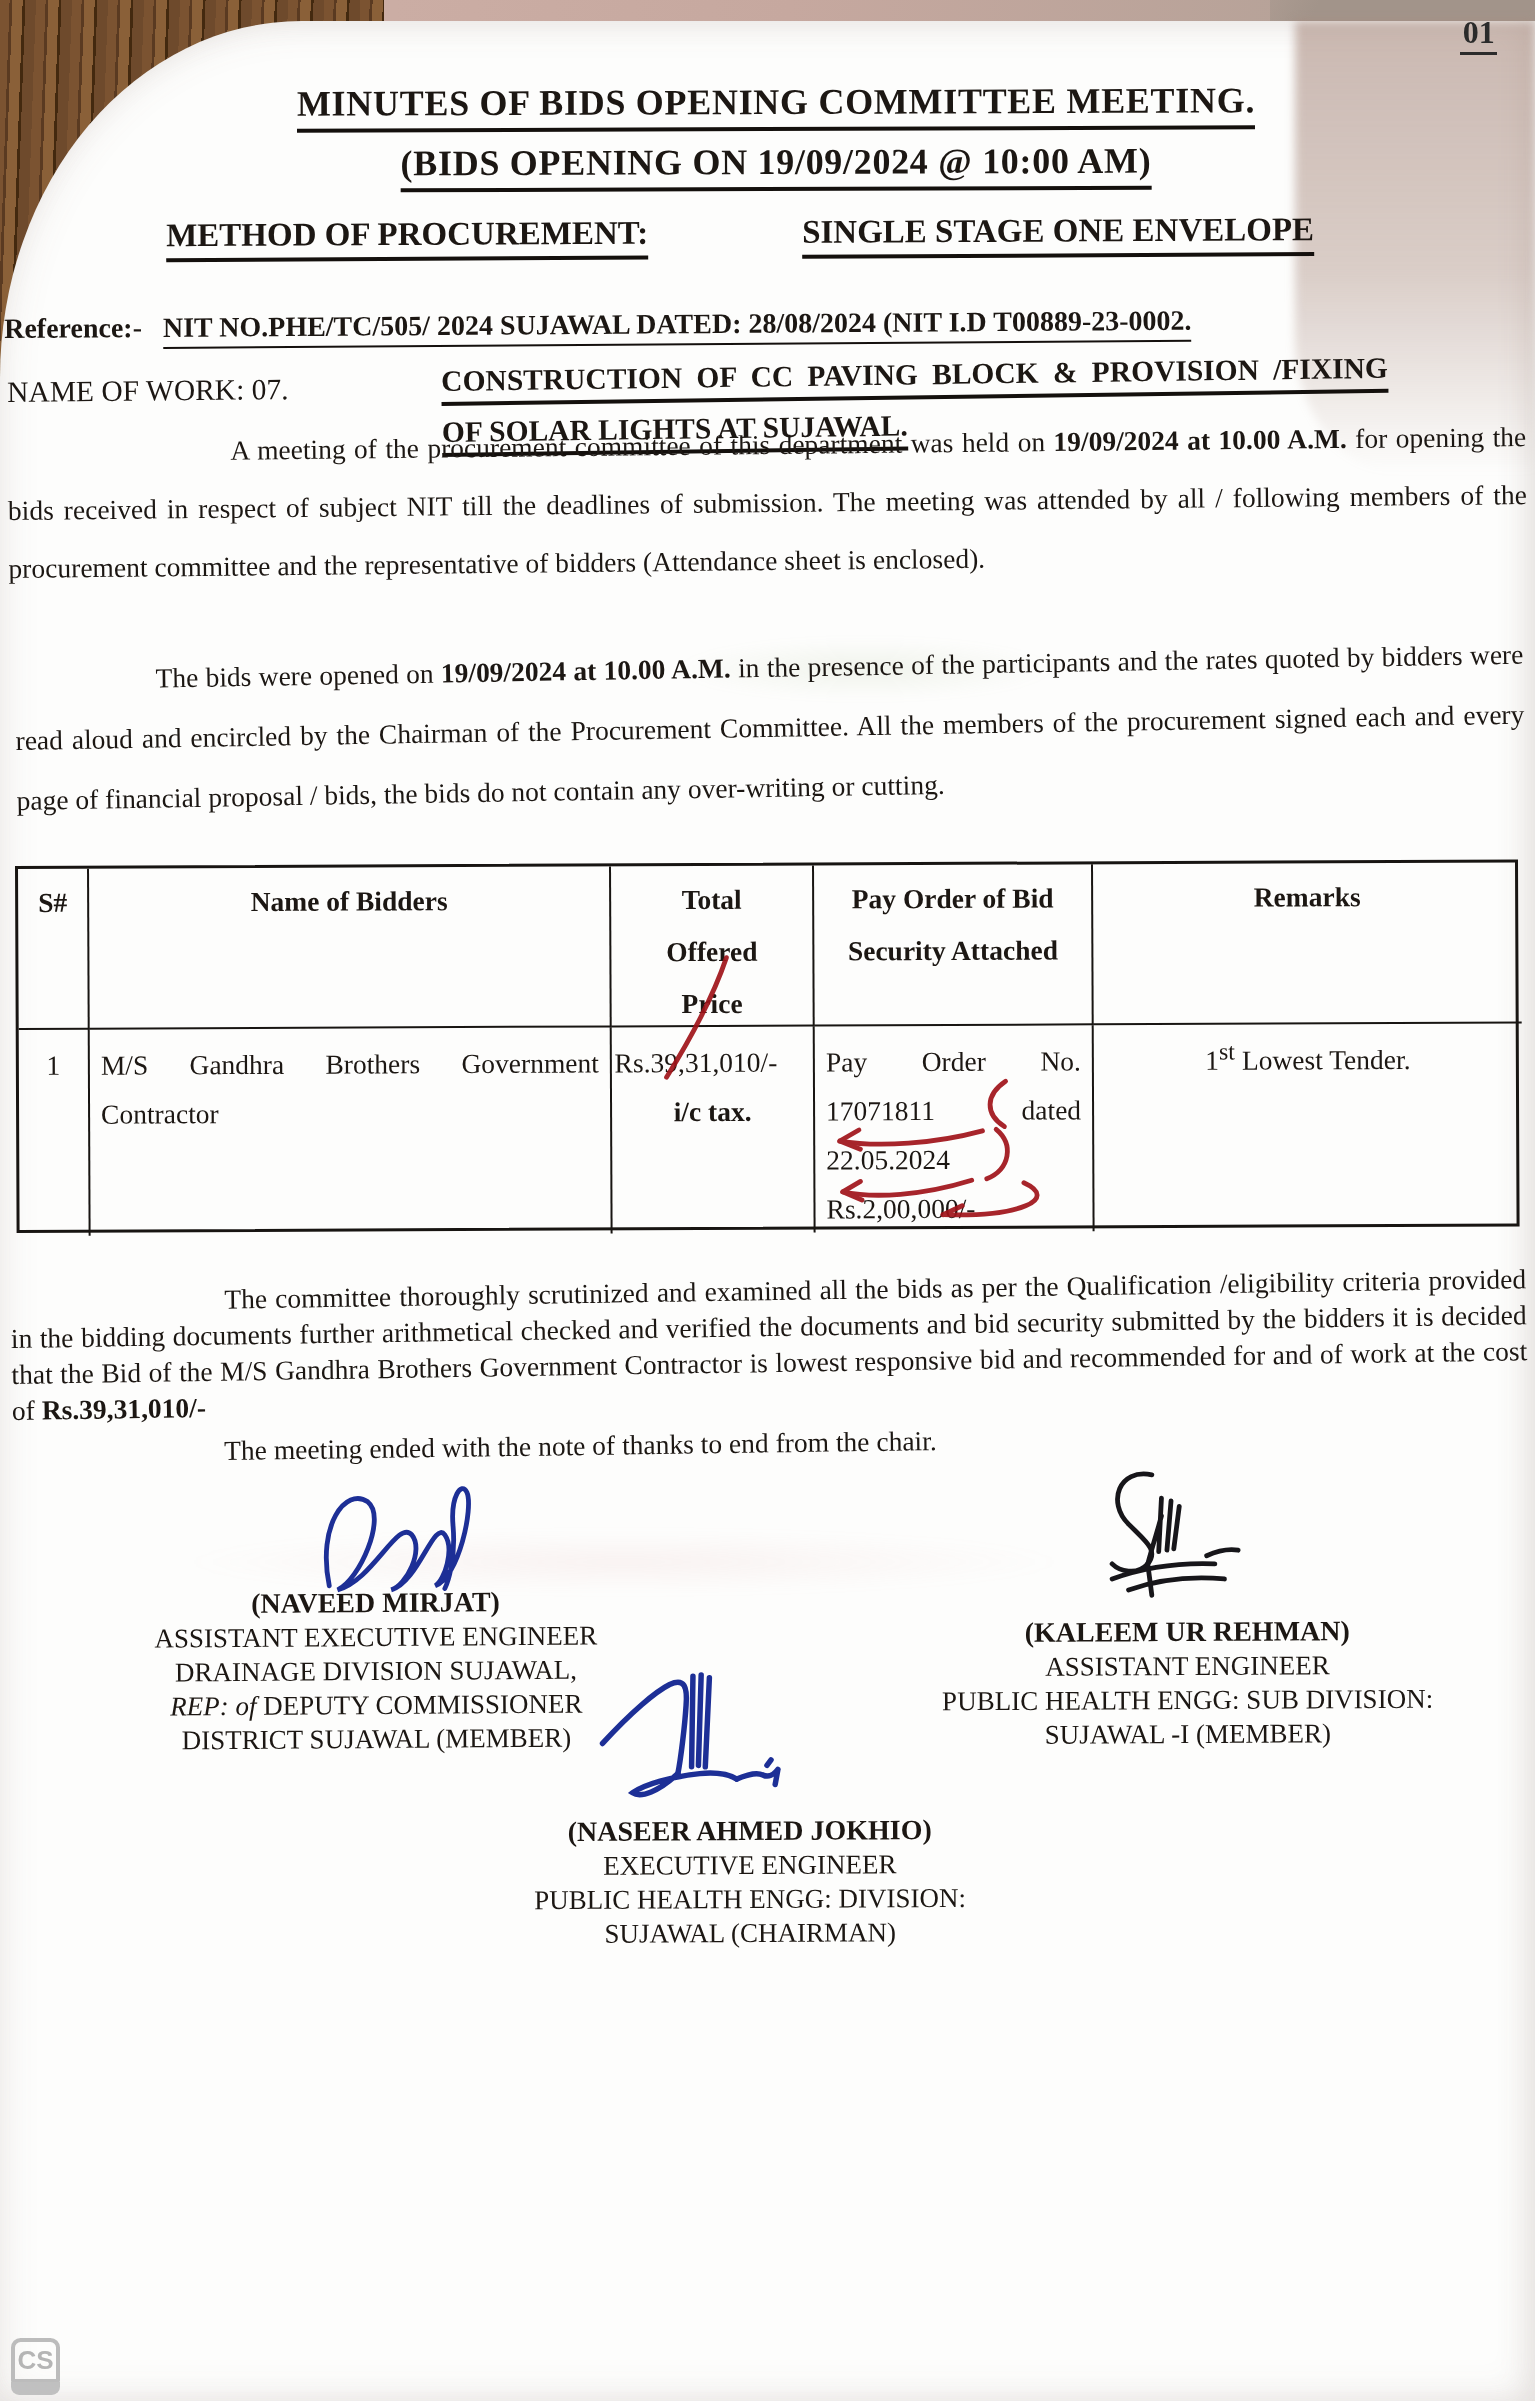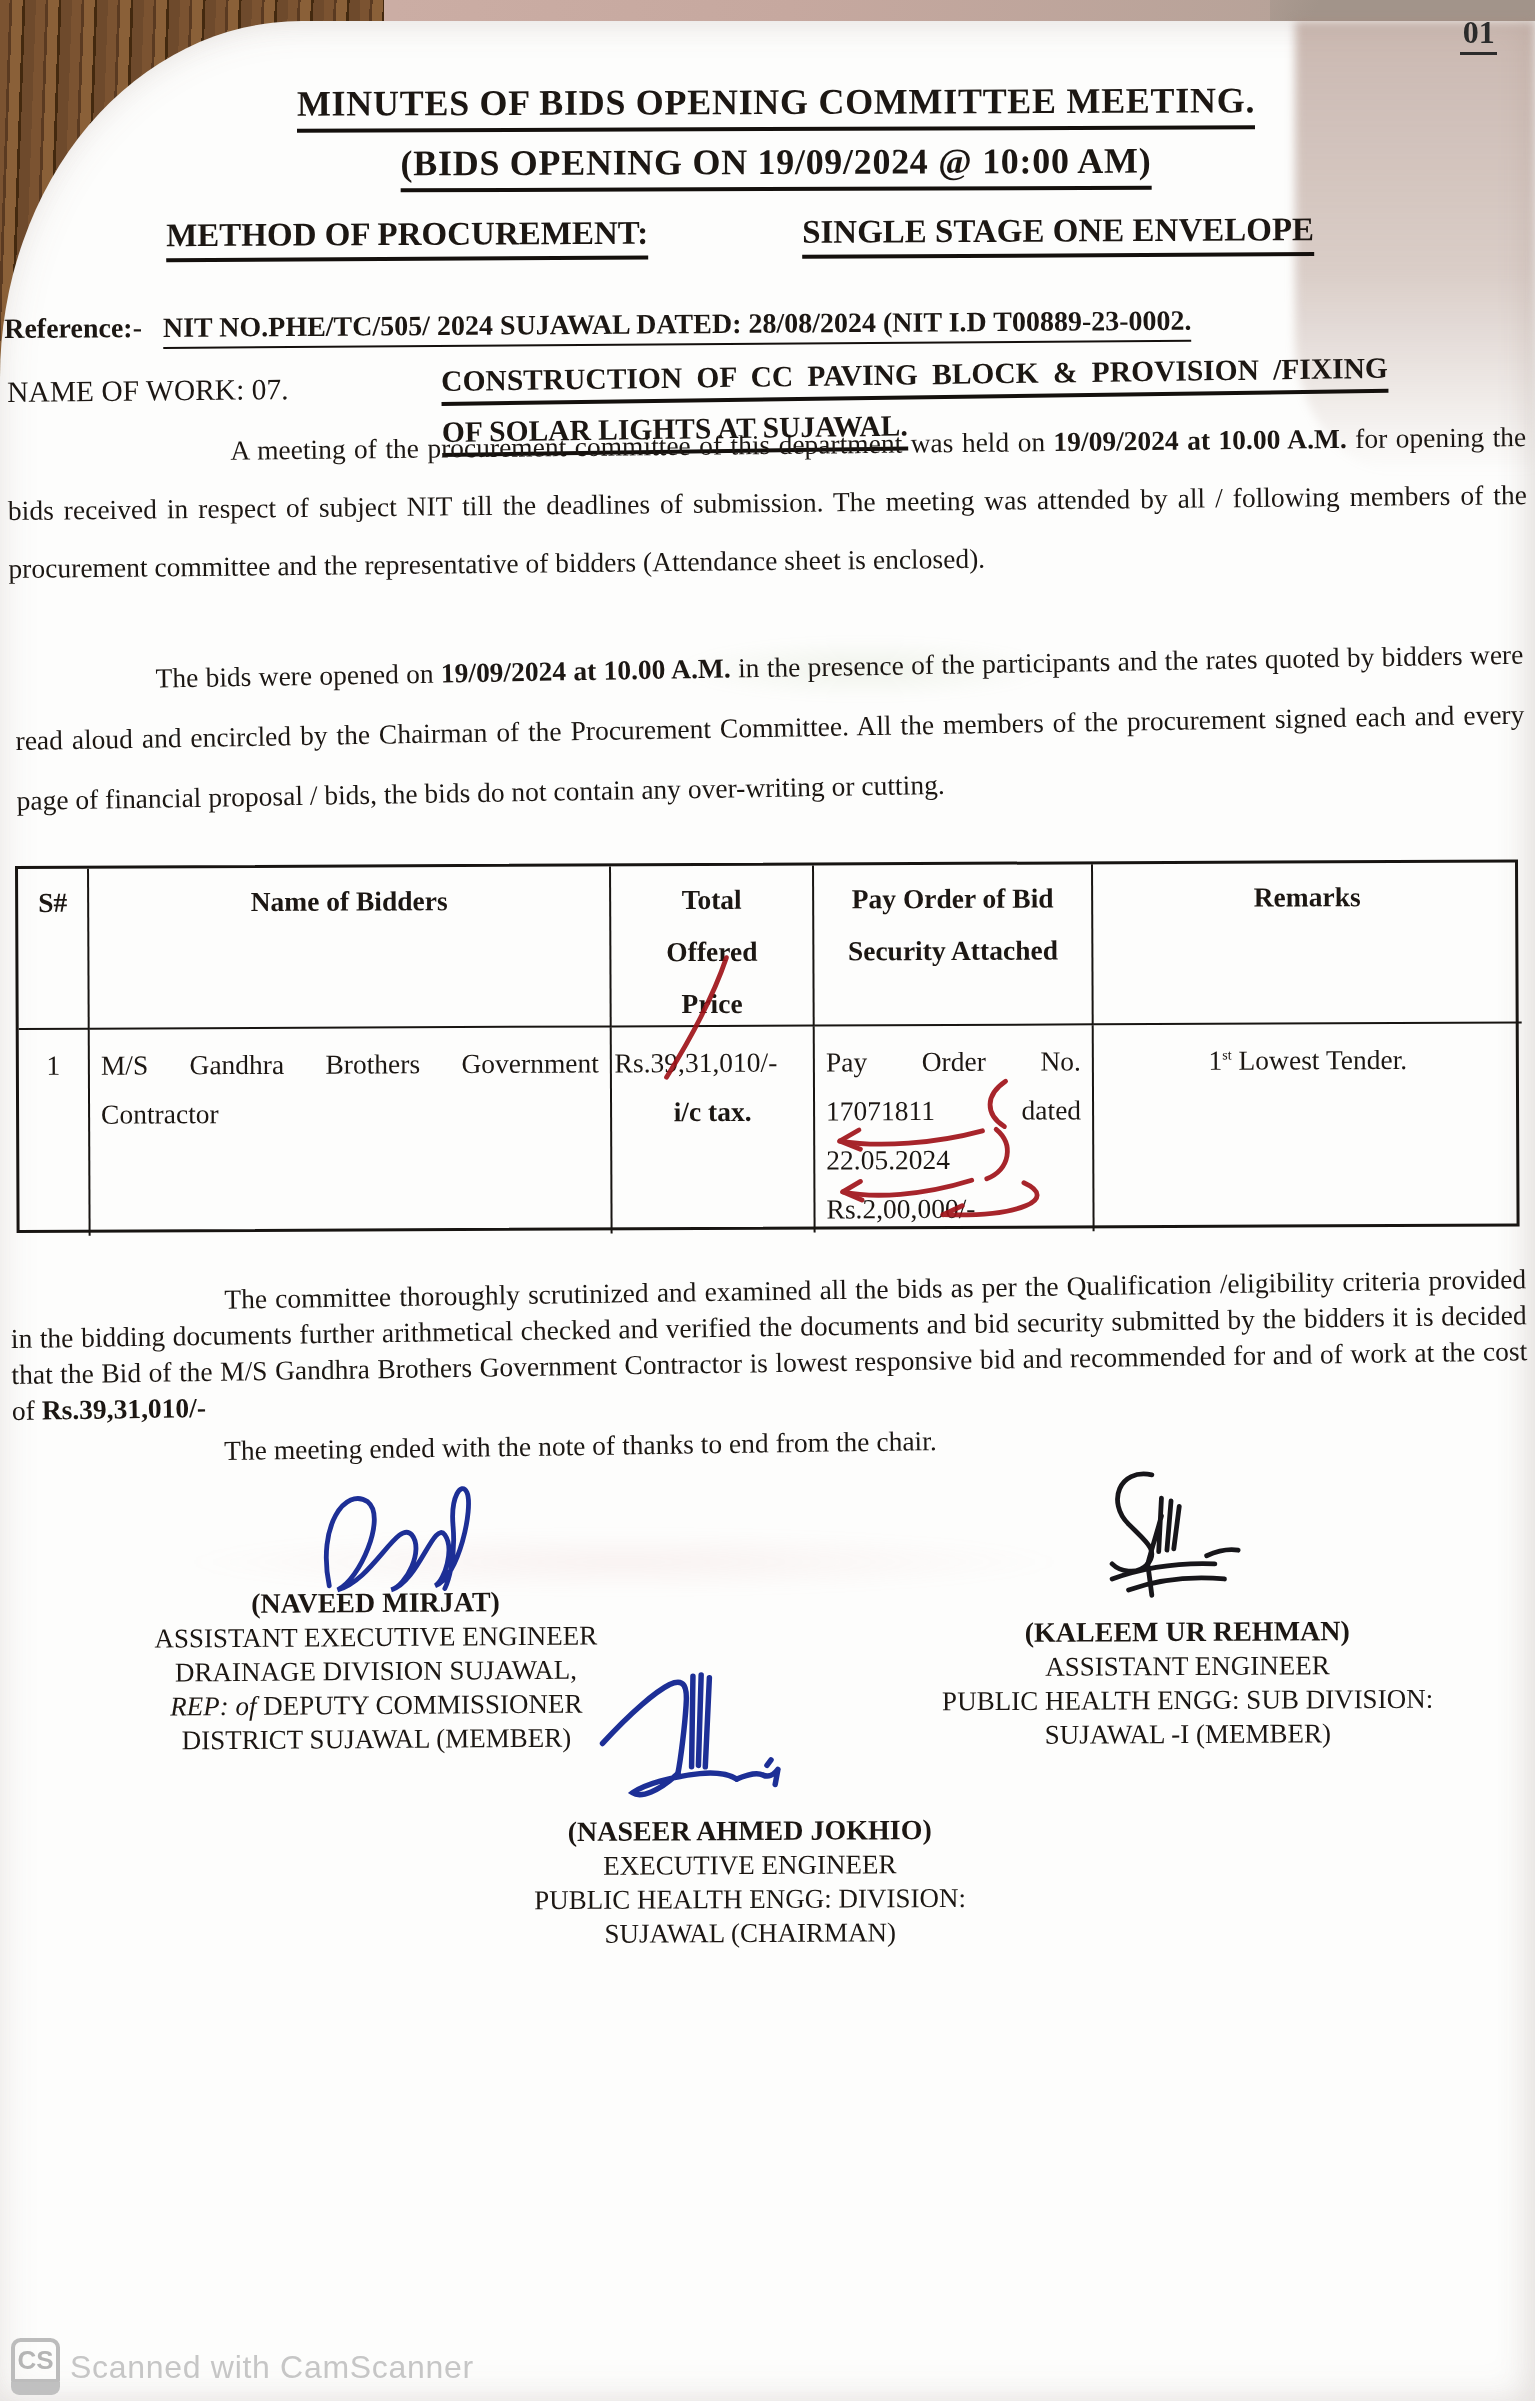--- a/index.html
+++ b/index.html
@@ -40,21 +40,21 @@
     grid-template-rows:161px 206px;border:3.4px solid #181512;box-sizing:border-box;width:100%;height:100%;}
   .cell{border-right:2.7px solid #181512;border-bottom:2.7px solid #181512;box-sizing:border-box;
     font-size:27.5px;overflow:visible;}
   .cell:nth-child(5n){border-right:none;}
   .cell.last-row{border-bottom:none;}
   .hc{font-weight:bold;text-align:center;padding-top:8.2px;line-height:52px;}
   .dc{padding:11px 11px 0 11px;line-height:49px;}
   .jl{text-align:justify;text-align-last:justify;}
   .flexline{display:flex;justify-content:space-between;}
   .redpen{position:absolute;inset:0;pointer-events:none;}
-  sup{font-size:14px;vertical-align:super;line-height:0;}
+  sup{font-size:24px;vertical-align:super;line-height:0;}
   
   .sigblock{text-align:center;line-height:34px;font-size:27px;}
   .sigblock .name{font-size:28px;font-weight:bold;}
   .footer-badge{position:absolute;left:11px;top:2338px;width:47px;height:59px;z-index:6;}
   .badge-box{box-sizing:border-box;width:49px;height:45px;border:4.8px solid #bcbcbc;border-radius:9.6px 9.6px 2.7px 2.7px;
     color:#b5b5b5;font-family:"Liberation Sans",sans-serif;font-weight:bold;font-size:26px;
     display:flex;align-items:center;justify-content:center;}
   .badge-bar{width:49px;height:13.7px;background:#c0c0c0;border-radius:0 0 8.2px 8.2px;margin-top:-1.4px;}
   .cam-text{position:absolute;left:70px;top:2349px;z-index:6;font-family:"Liberation Sans",sans-serif;
     font-size:32px;color:#c6c6c6;letter-spacing:0.7px;}
@@ -204,15 +204,14 @@
       <div>EXECUTIVE ENGINEER</div>
       <div>PUBLIC HEALTH ENGG: DIVISION:</div>
       <div>SUJAWAL (CHAIRMAN)</div>
     </div>
   </div>
 
   <div class="footer-badge">
     <div class="badge-box">CS</div>
     <div class="badge-bar"></div>
   </div>
-  <div class="cam-text">Scanned with CamScanner</div>
 </div>
 
 
 </body></html>

